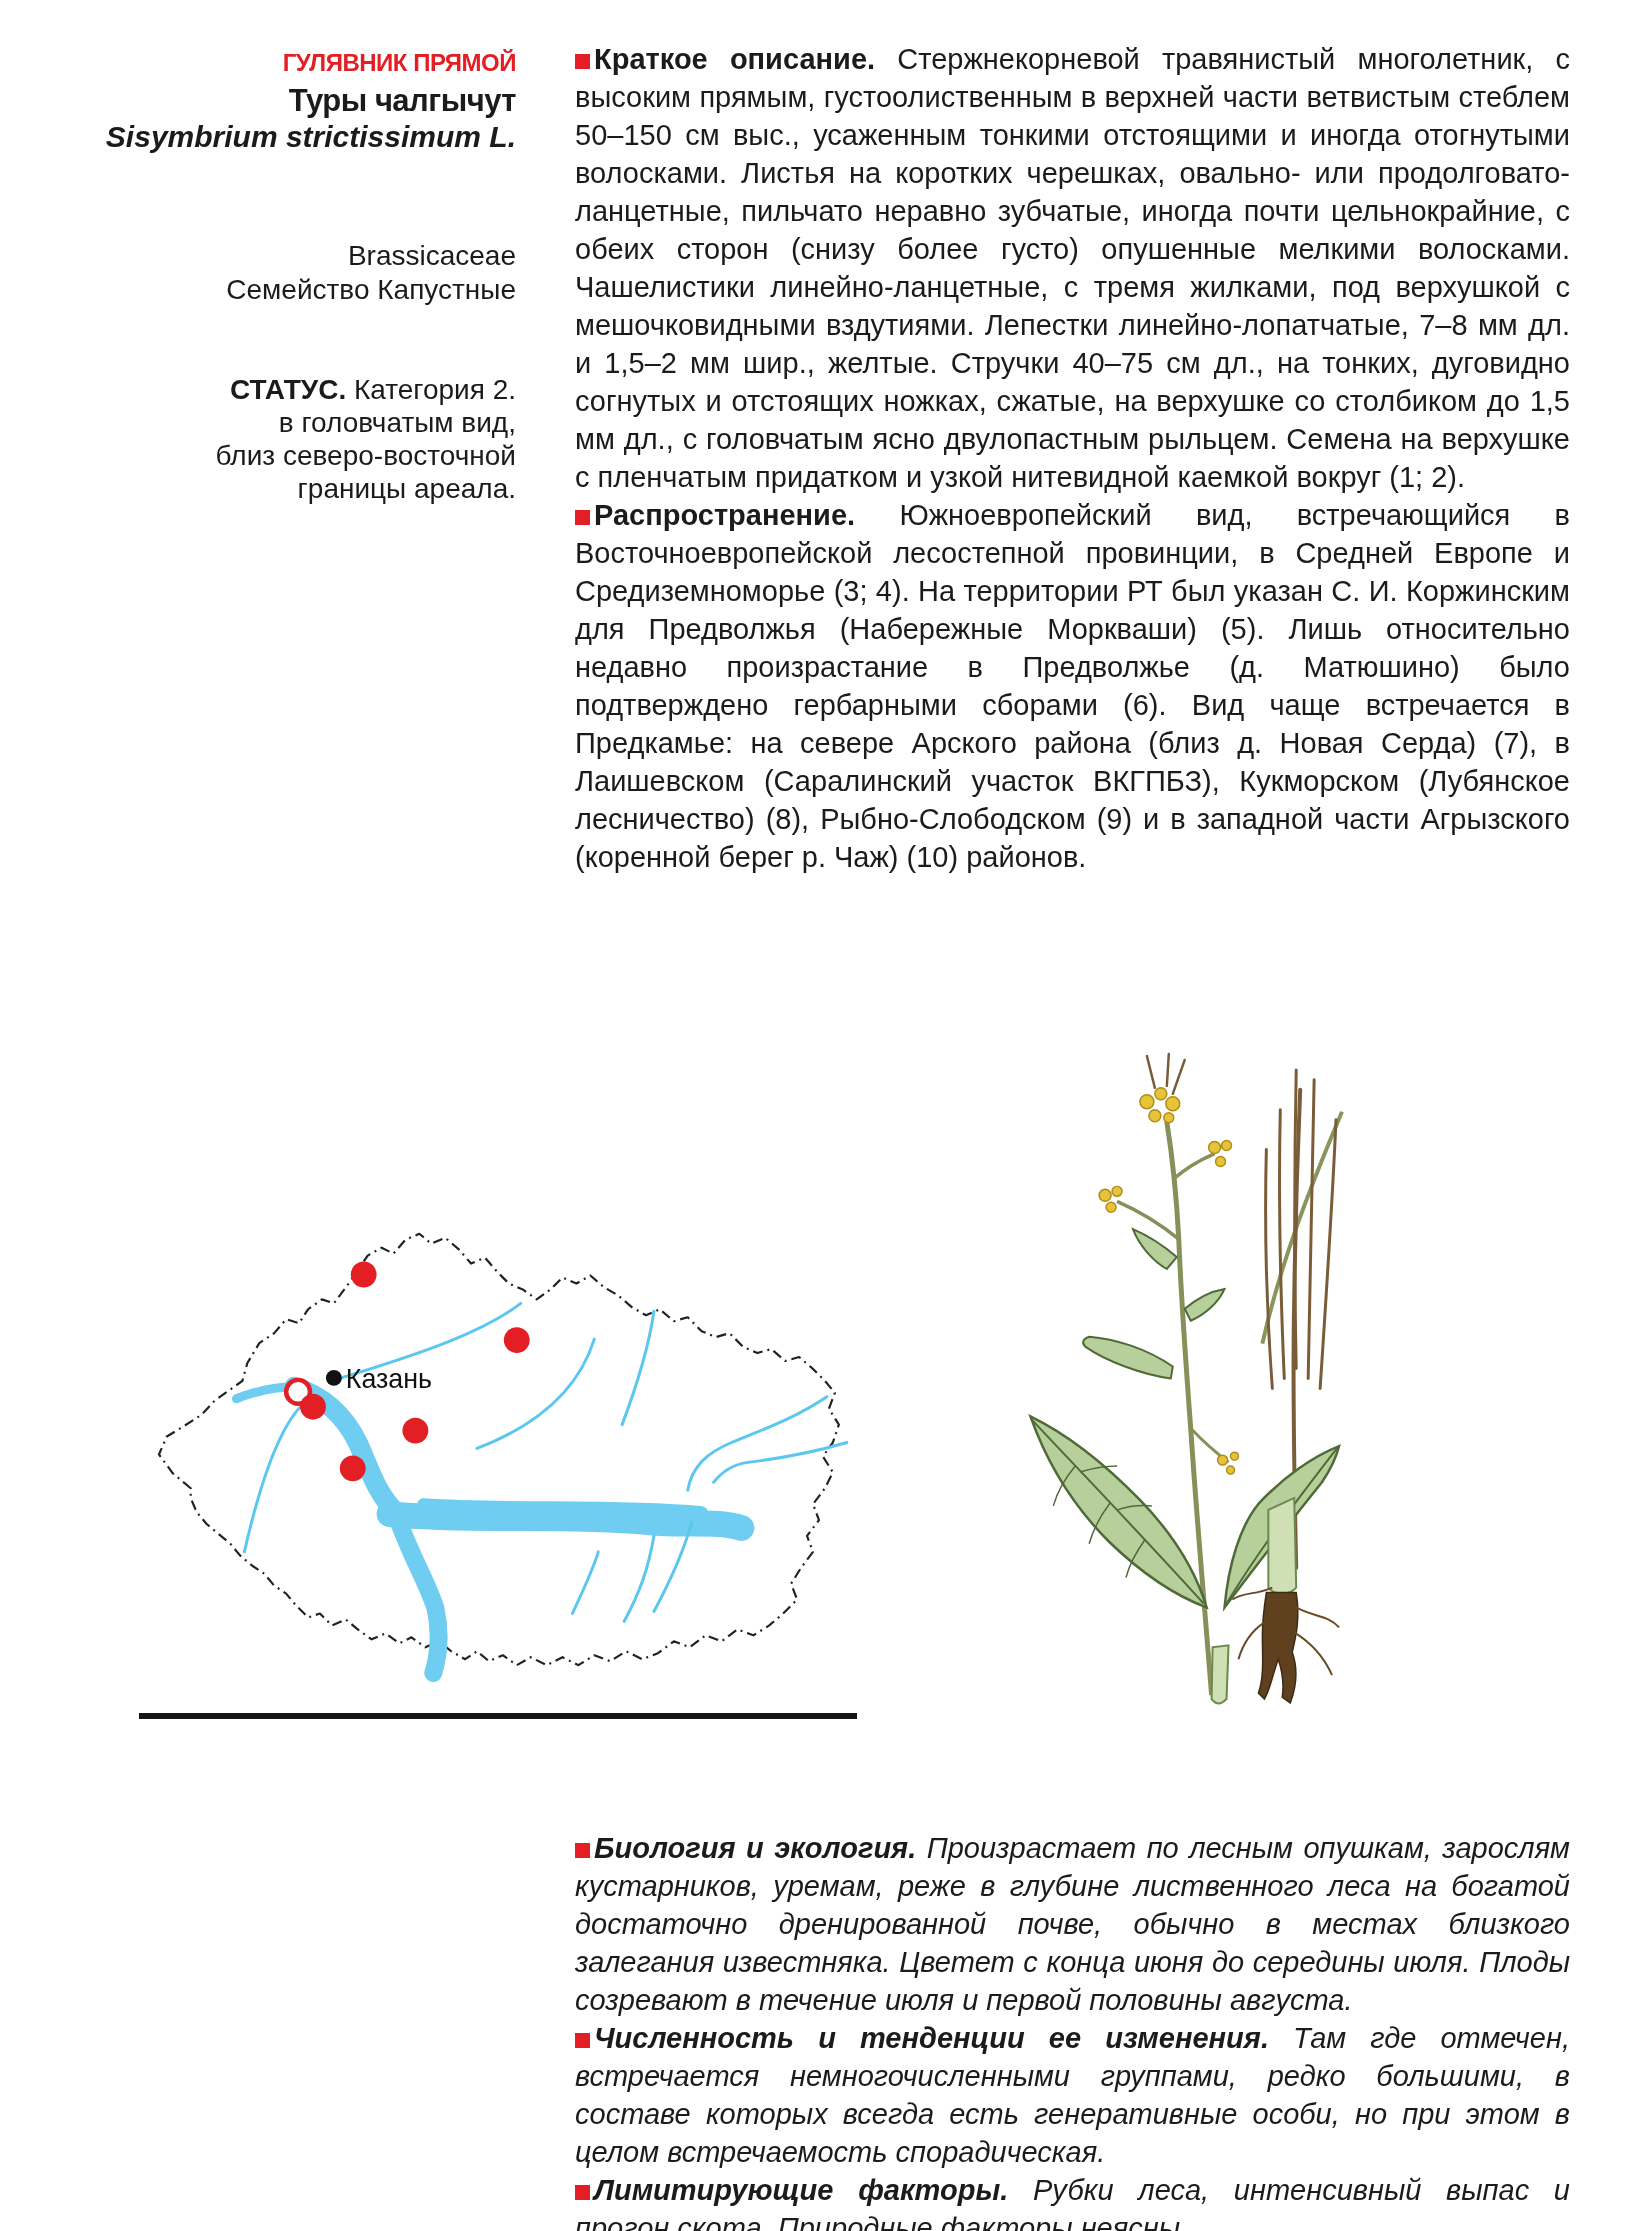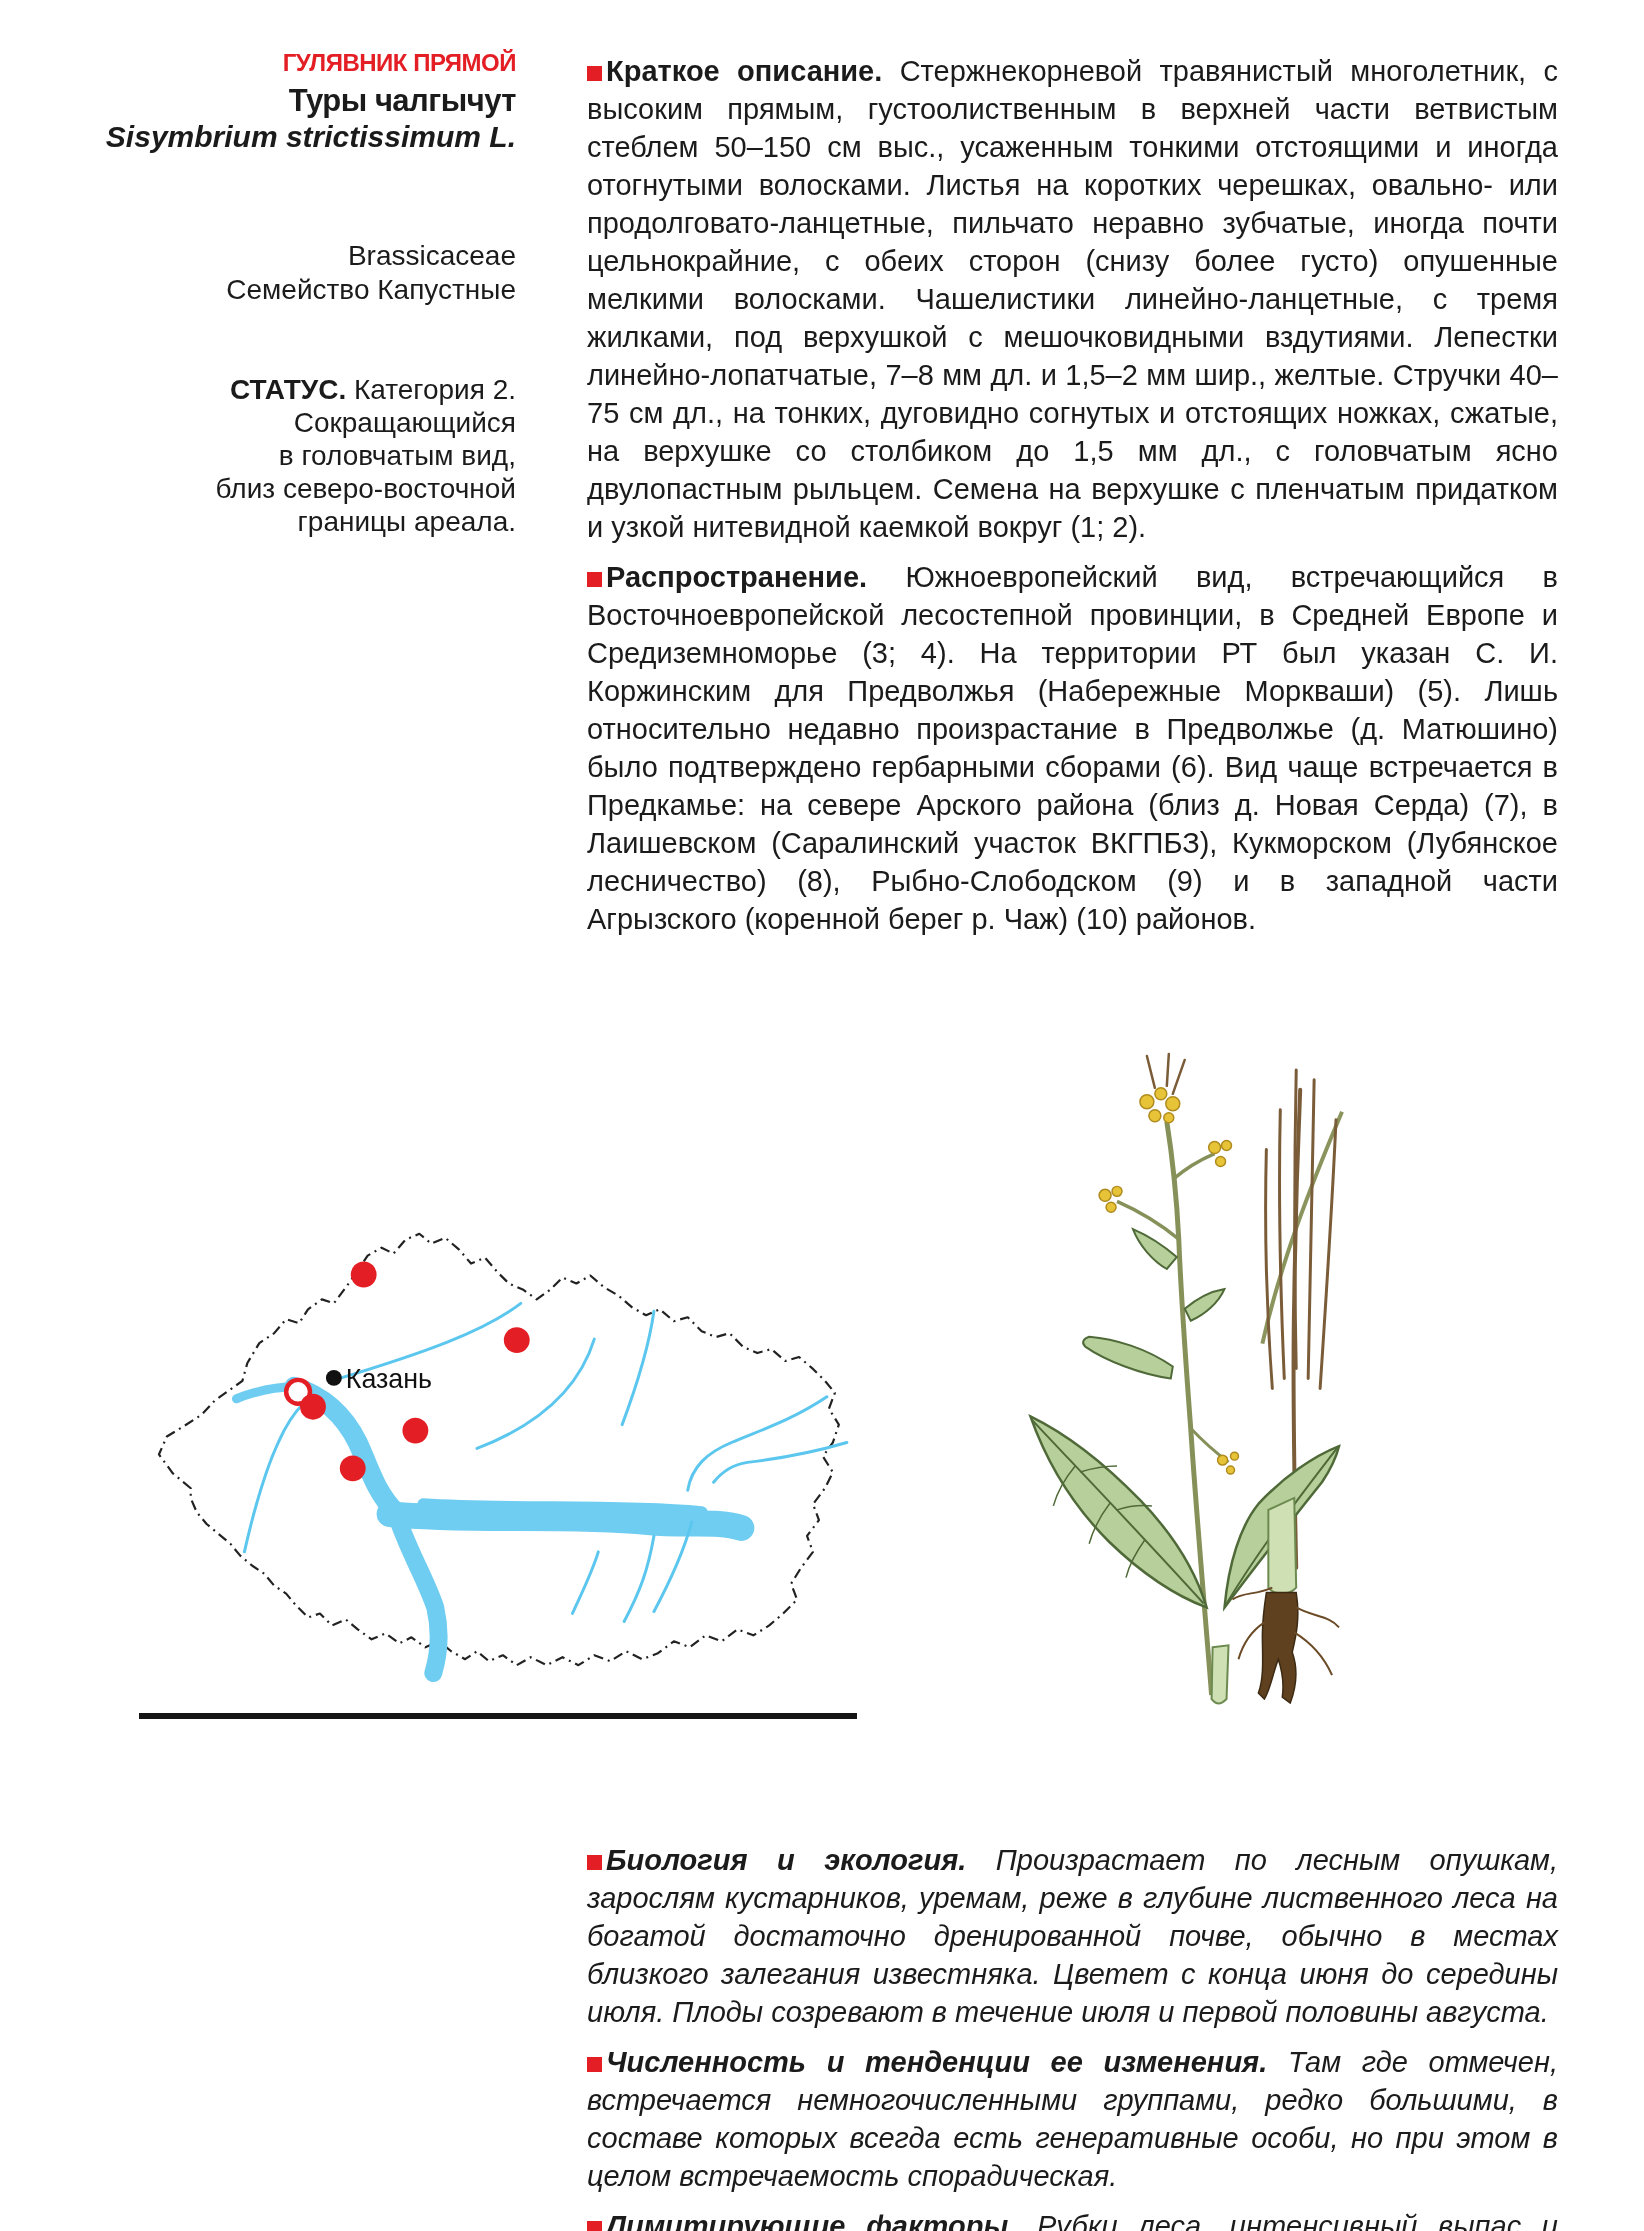--- a/index.html
+++ b/index.html
@@ -19,21 +19,21 @@
   .t-ru{font-size:24px;font-weight:bold;letter-spacing:-0.5px;line-height:38px;color:#e31e24;}
   .t-alt{font-size:31px;font-weight:bold;line-height:37px;letter-spacing:-0.5px;}
   .t-lat{font-size:30px;font-weight:bold;font-style:italic;line-height:36px;}
   .fam{margin-top:84px;font-size:28px;line-height:34px;}
   .status{margin-top:66px;font-size:28px;line-height:33px;}
   .status .lbl{font-weight:bold;}
   
   .rcol{position:absolute;left:575px;top:40px;width:995px;}
   .bcol{position:absolute;left:575px;top:1829px;width:995px;font-style:italic;}
   .para{
-    margin:12px;font-size:29px;line-height:38px;
+    margin:0;font-size:29px;line-height:38px;
     text-align:justify;color:#1b1b1b;
   }
   .shead{font-weight:bold;}
   .sq{
     display:inline-block;width:15px;height:15px;
     background:#e31e24;margin-right:4px;
     vertical-align:baseline;
   }
   
   .rule{position:absolute;left:139px;top:1713px;width:718px;height:6px;background:#151515;}
@@ -49,21 +49,20 @@
 <div class="titlebox">
   <div class="t-ru">ГУЛЯВНИК ПРЯМОЙ</div>
   <div class="t-alt">Туры чалгычут</div>
   <div class="t-lat">Sisymbrium strictissimum L.</div>
   <div class="fam">
     <div>Brassicaceae</div>
     <div>Семейство Капустные</div>
   </div>
   <div class="status">
     <div><span class="lbl">СТАТУС.</span> <span>Категория 2.</span></div>
-    <div>Сокращающийся</div>
     <div>в головчатым вид,</div>
     <div>близ северо-восточной</div>
     <div>границы ареала.</div>
   </div>
 </div>
 
 <div class="rcol">
   <p class="para">
     <span class="sq"></span><b class="shead">Краткое описание.</b>
     <span>Стержнекорневой травянистый многолетник, с высоким прямым, густоолиственным в верхней части ветвистым стеблем 50–150 см выс., усаженным тонкими отстоящими и иногда отогнутыми волосками. Листья на коротких черешках, овально- или продолговато-ланцетные, пильчато неравно зубчатые, иногда почти цельнокрайние, с обеих сторон (снизу более густо) опушенные мелкими волосками. Чашелистики линейно-ланцетные, с тремя жилками, под верхушкой с мешочковидными вздутиями. Лепестки линейно-лопатчатые, 7–8 мм дл. и 1,5–2 мм шир., желтые. Стручки 40–75 см дл., на тонких, дуговидно согнутых и отстоящих ножках, сжатые, на верхушке со столбиком до 1,5 мм дл., с головчатым ясно двулопастным рыльцем. Семена на верхушке с пленчатым придатком и узкой нитевидной каемкой вокруг (1; 2).</span>

